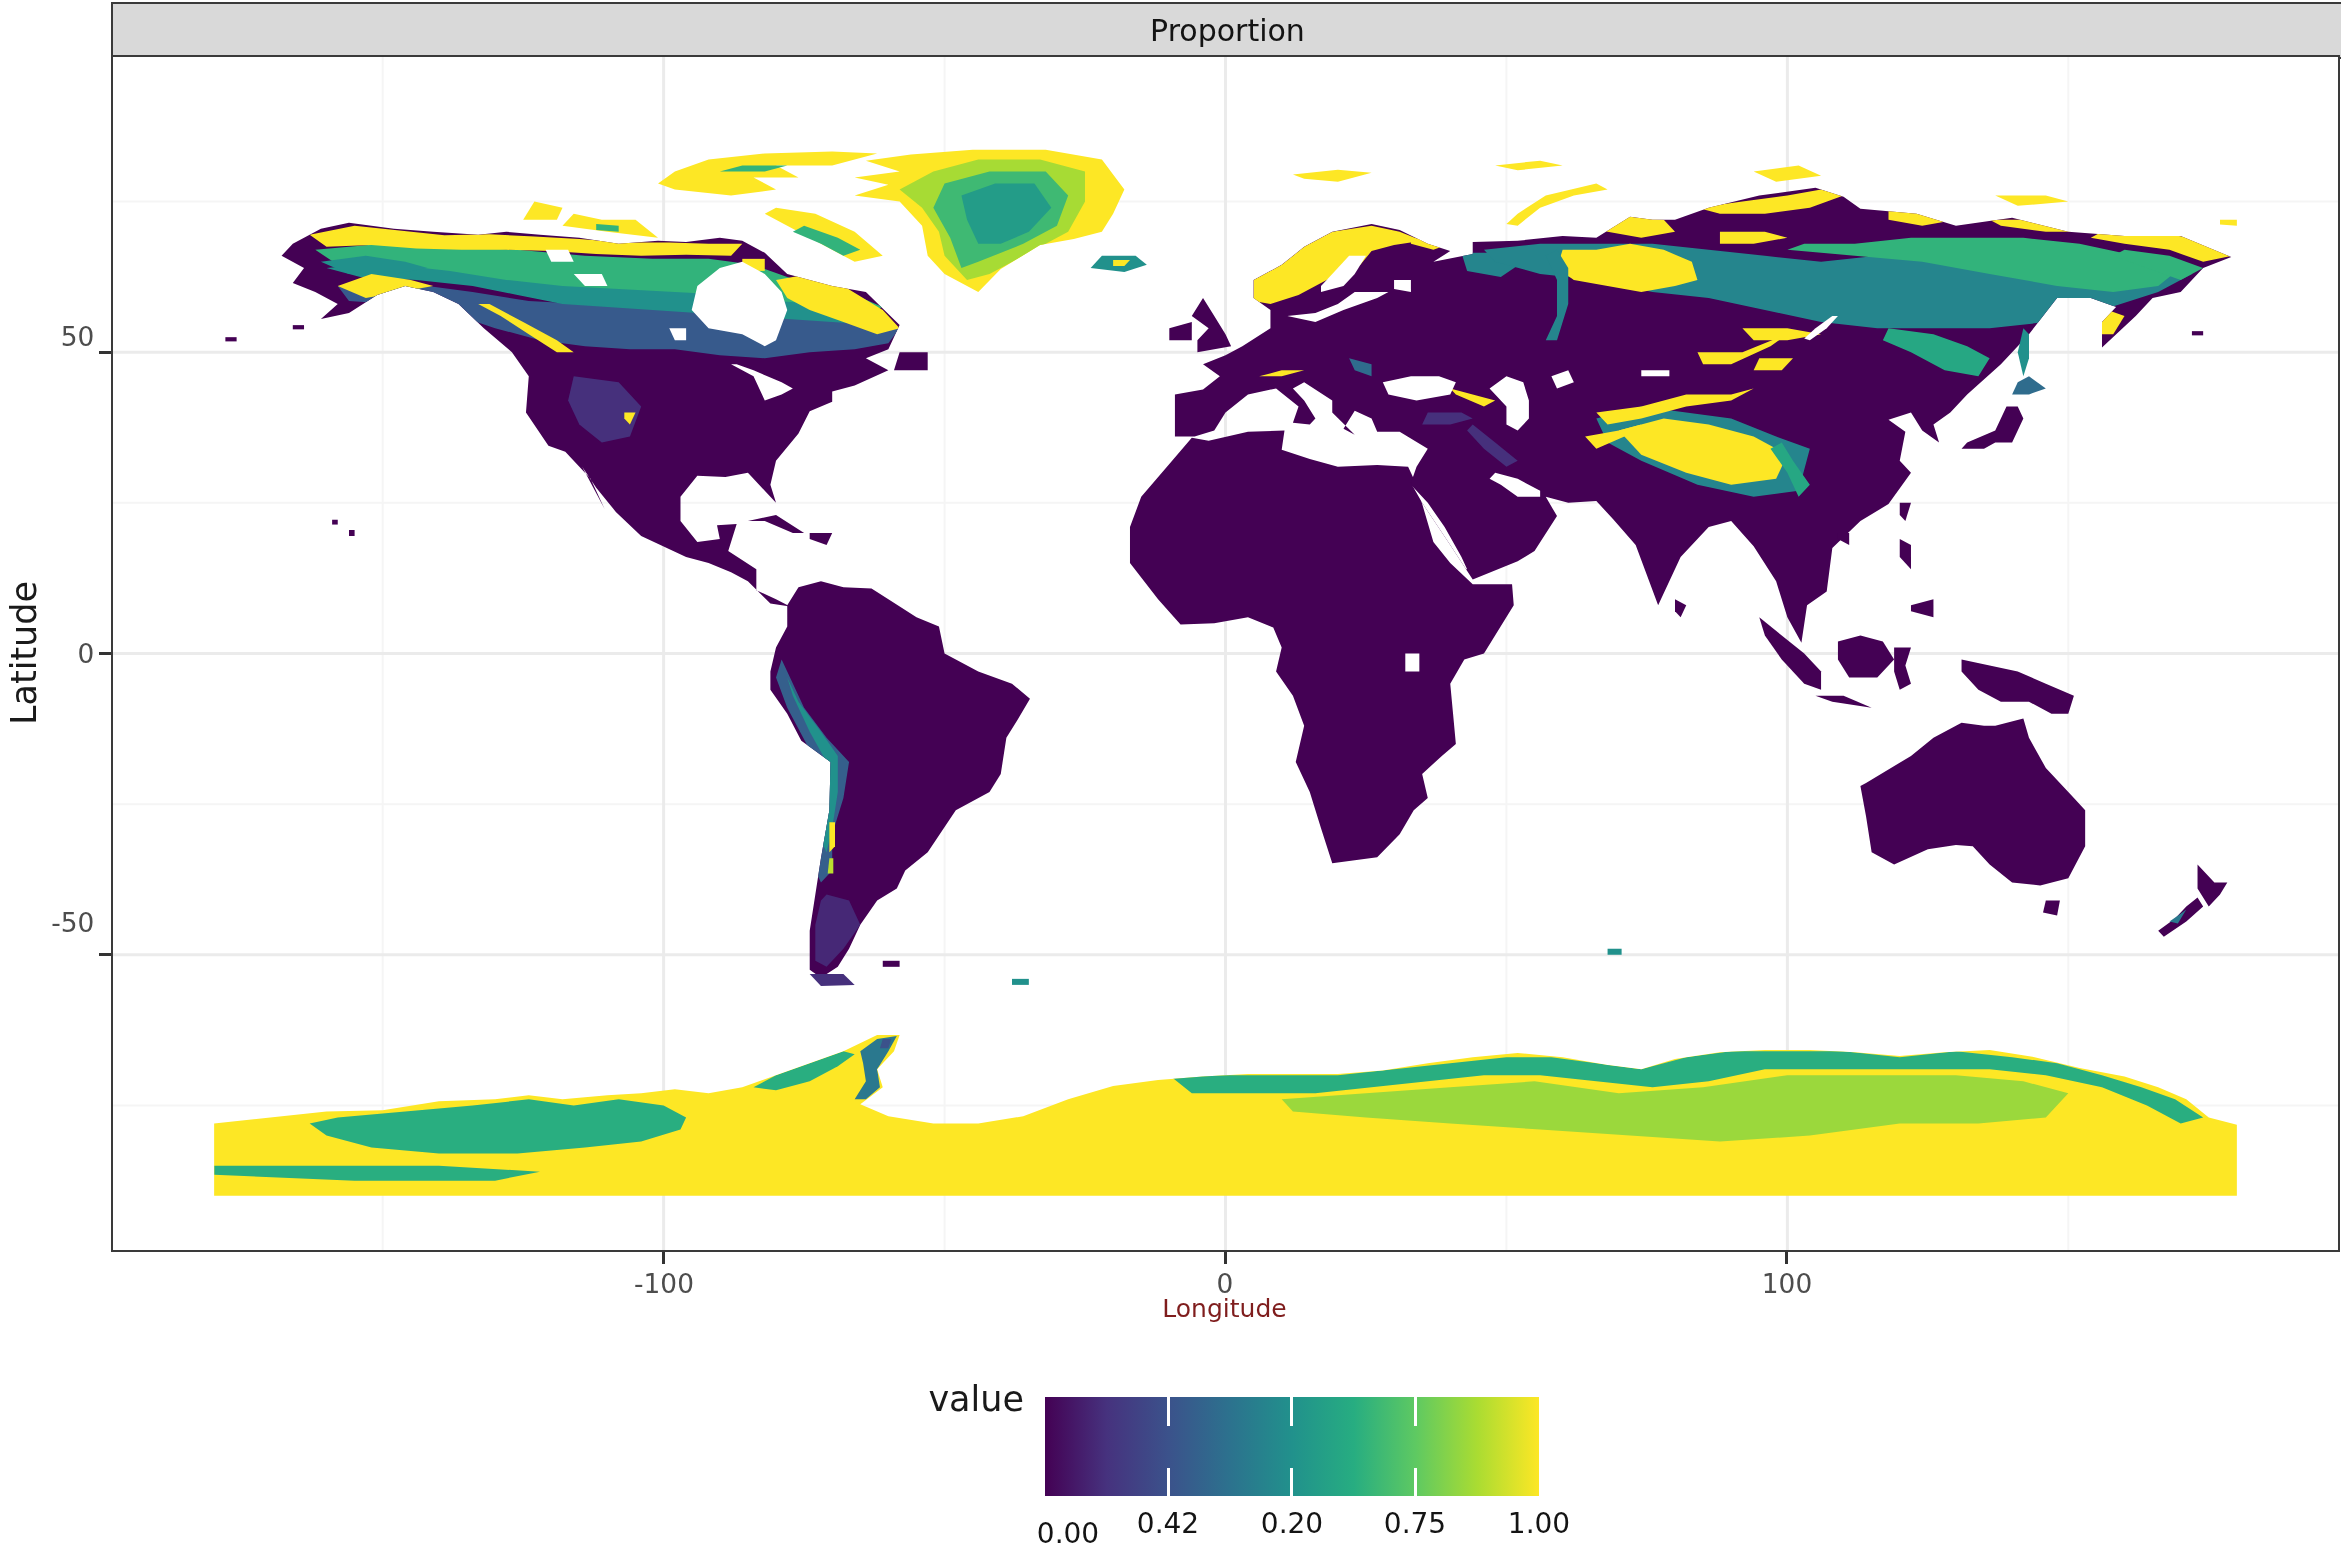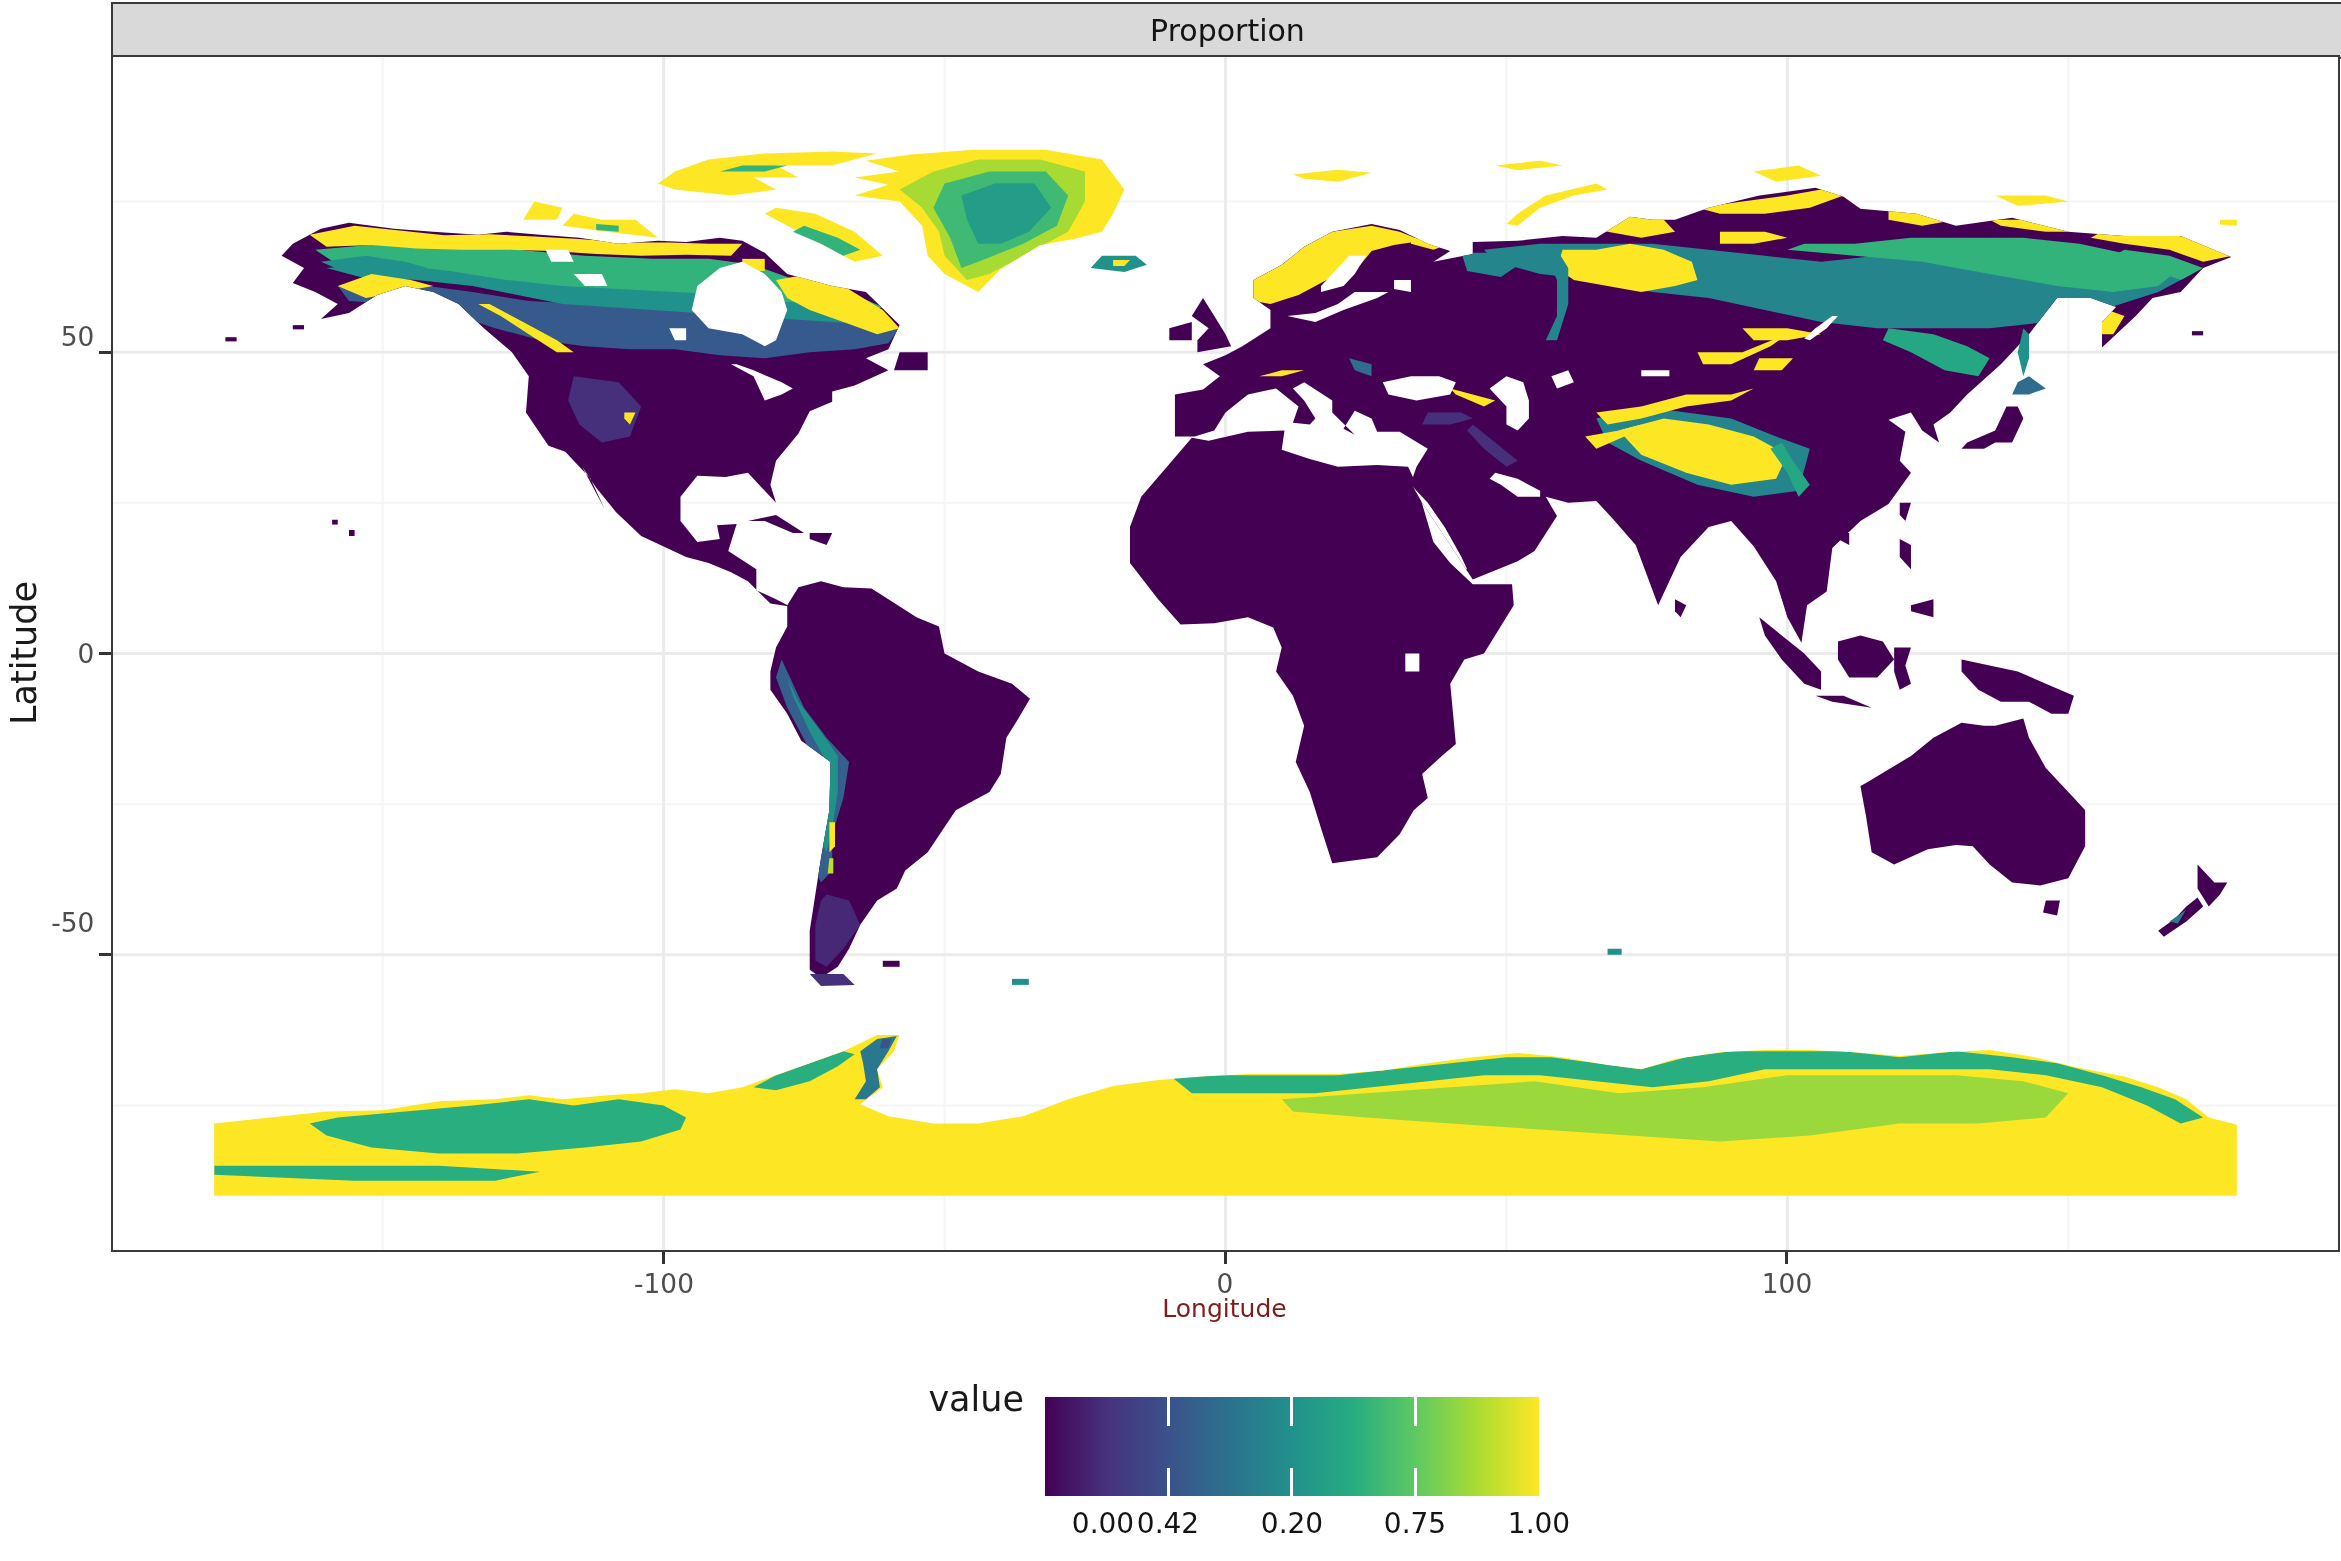--- a/index.html
+++ b/index.html
@@ -218,21 +218,21 @@
     <div class="abs tick-label ylab" style="left: 3.3px; top: 922px;">-50</div>
   </div>
 
 <div id="x-title" class="abs">Longitude</div>
 <div id="y-title" class="abs">Latitude</div>
 
 <div id="legend">
   <div id="legend-title" class="abs">value</div>
   <div id="legend-bar" class="abs" style="background: linear-gradient(to right, rgb(68, 1, 84), rgb(70, 50, 126), rgb(59, 82, 139), rgb(44, 114, 142), rgb(33, 145, 140), rgb(39, 173, 129), rgb(94, 201, 98), rgb(170, 220, 50), rgb(253, 231, 37));"></div>
   <div id="legend-labels">
-      <div class="legend-label" style="left: 1103px;">0.00</div>
+      <div class="legend-label" style="left: 1068px; margin-top: 10px;">0.00</div>
       <div class="legend-label" style="left: 1168px;">0.42</div>
       <div class="legend-label" style="left: 1292px;">0.20</div>
       <div class="legend-label" style="left: 1415px;">0.75</div>
       <div class="legend-label" style="left: 1539px;">1.00</div>
     </div>
 </div>
 
 <div class="legend-tick" style="left: 1167px; top: 1397px; height: 29px;"></div>
 <div class="legend-tick" style="left: 1167px; top: 1468px; height: 29px;"></div>
 <div class="legend-tick" style="left: 1290px; top: 1397px; height: 29px;"></div>

